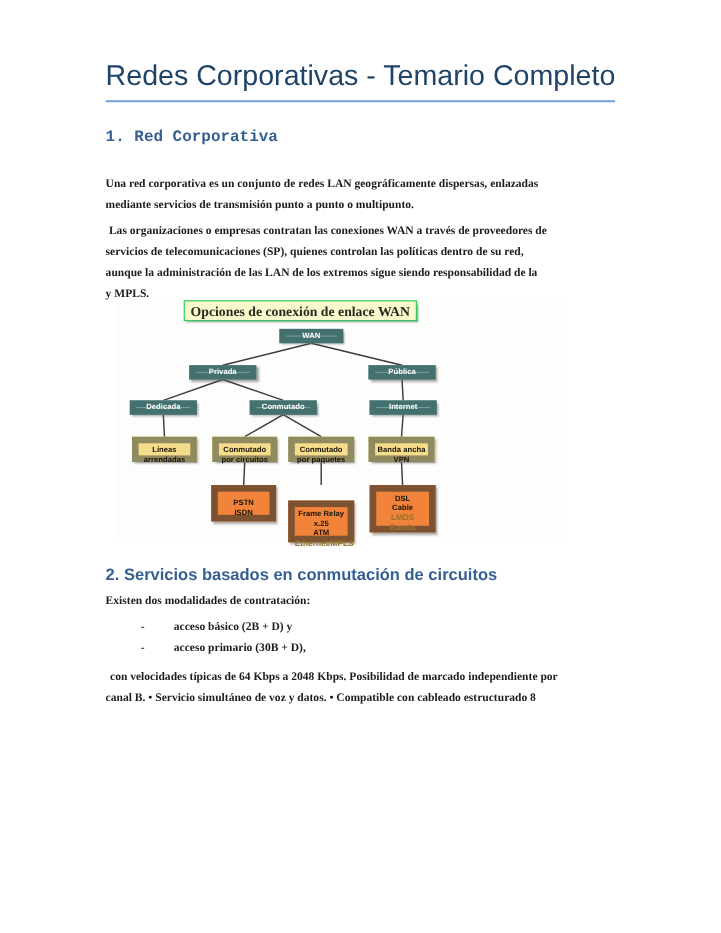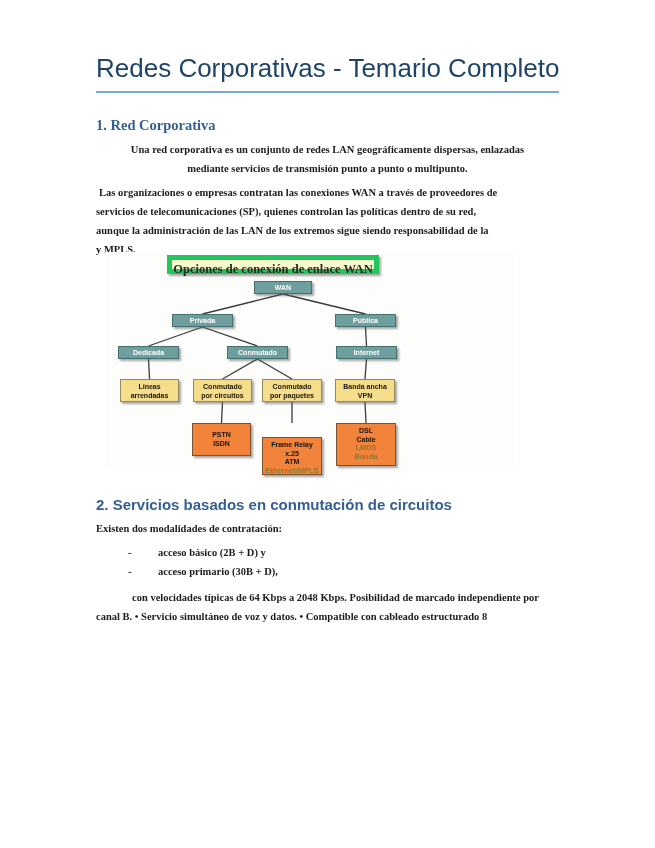--- a/index.html
+++ b/index.html
@@ -9,57 +9,57 @@
     overflow:hidden; font-family:"Liberation Serif", serif; color:#1c1c1c;
   }
   .content { position:absolute; left:96px; top:0; width:463px; padding-top:52px; }
 
   .doc-title {
     font-family:"Liberation Sans", sans-serif; font-size:26px; line-height:32px;
     color:#1f4468; padding-bottom:7px; border-bottom:2px solid #7da7d8;
     white-space:nowrap;
   }
   .h1 {
-    margin-top:24px; font-family:Liberation Serif, serif; font-weight:bold;
+    margin-top:24px; font-family:Liberation Mono, monospace; font-weight:bold;
     font-size:14.5px; line-height:16px; color:#365f91; white-space:nowrap;
   }
   .h2 {
     margin-top:27px; font-family:"Liberation Sans", sans-serif; font-weight:bold;
     font-size:15px; line-height:16px; color:#365f91; white-space:nowrap;
   }
   .h3 {
     margin-top:14px; font-family:"Liberation Sans", sans-serif; font-weight:bold;
     font-size:12.5px; line-height:14px; color:#4f81bd; white-space:nowrap;
   }
   .para { font-size:10.5px; font-weight:bold; line-height:19px; }
   .para .line { white-space:nowrap; }
-  .p1 { margin-top:7px;text-align:center; }
+  .p1 { margin-top:25px; }
   .p2 { margin-top:5px; } .p2 .line:first-child { text-indent:3px; }
   .p3 { margin-top:5px; }
   .p4 { margin-top:6px; }
-  .p5 { margin-top:7px; } .p5 .line:first-child { text-indent:4px;margin-left:32px; }
+  .p5 { margin-top:7px; } .p5 .line:first-child { text-indent:4px; }
 
   .bullets { margin-top:5px; font-size:10.5px; font-weight:bold; line-height:19px; }
   .bullet-row { padding-left:32px; white-space:nowrap; }
   .bullet-dash { display:inline-block; width:30px; }
 
   
   .diagram {
     position:relative; margin-top:-7px; margin-left:9px;
     width:410px; height:218px; background:#fdfdfb;
   }
   .diagram svg { position:absolute; left:0; top:0; }
   .dg-box {
     position:absolute; text-align:center;
-    border:1px solid #7f1d1d;
+    border:6px solid #7f1d1d;
     box-shadow:2px 2px 2px rgba(95,95,95,0.55);
     font-family:"Liberation Sans", sans-serif;
   }
   .dg-title-box {
-    background:#f8f8cd; border:5px solid #22c55e; color:#2a2a22;
+    background:#f8f8cd; border:1px solid #22c55e; color:#2a2a22;
     font-family:"Liberation Serif", serif; font-weight:bold;
     font-size:12.5px; line-height:18px; white-space:nowrap;
   }
   .teal {
     background:#6e9e9d; border-color:#44706f; color:#ffffff;
     font-size:7px; font-weight:bold;
     display:flex; align-items:center; justify-content:center;
   }
   .yellow {
     background:#f6dd8c; border-color:#8f8a60; color:#17130a;

